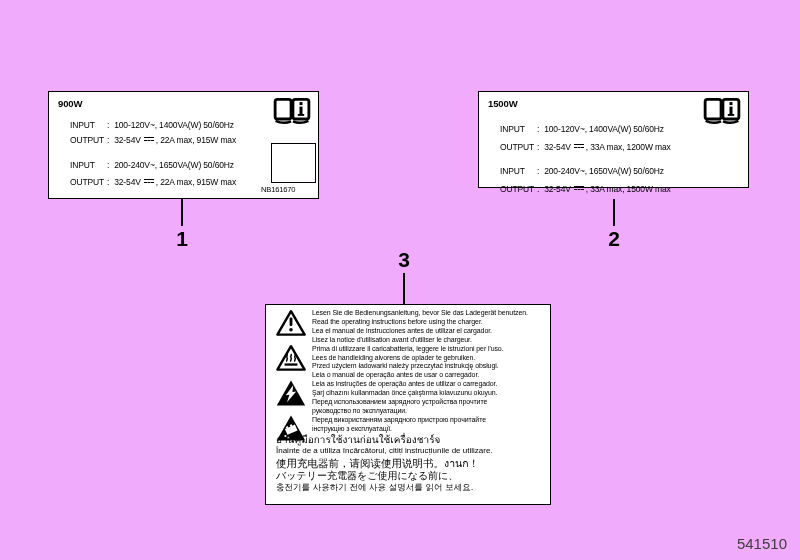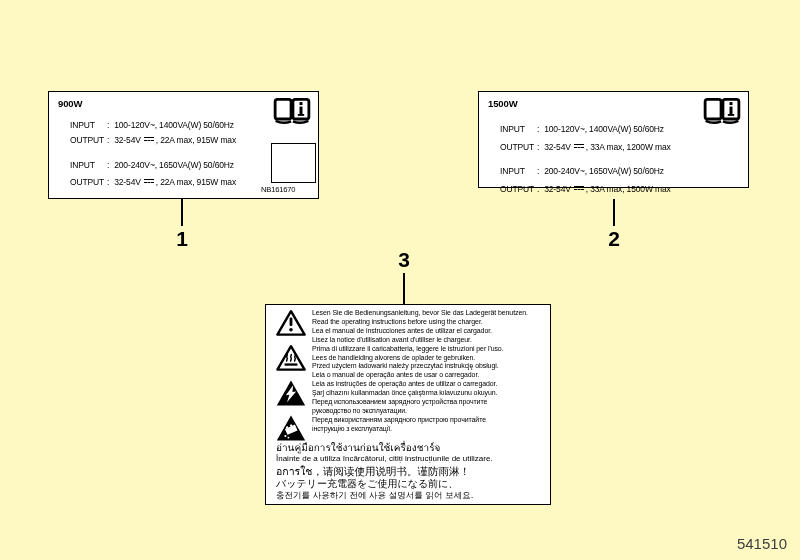--- a/index.html
+++ b/index.html
@@ -1,18 +1,18 @@
 <!DOCTYPE html>
 <html><head>
 <meta charset="utf-8">
 <style>
   * { margin:0; padding:0; box-sizing:border-box; }
   html,body { background:#fff; }
   .canvas {
-    position:relative; width:800px; height:560px; background:#fef9c3;
+    position:relative; width:800px; height:560px; background:#f0abfc;
     font-family:"Liberation Sans", sans-serif; color:#000; overflow:hidden;
   }
   .label-box { position:absolute; border:1.6px solid #000; background:#fff; }
   .lbl-900  { left:48px;  top:91px; width:271px; height:108px; }
   .lbl-1500 { left:478px; top:91px; width:271px; height:97px; }
 
   .lbl-title { position:absolute; left:9px; font-size:9.5px; font-weight:bold; letter-spacing:-0.1px; white-space:nowrap; }
   .spec-line { position:absolute; left:9px; font-size:8.5px; letter-spacing:-0.15px; white-space:nowrap;padding-left:12px; }
   .spec-name { display:inline-block; width:37px; }
   .spec-colon { display:inline-block; margin-right:5px; }
@@ -32,21 +32,21 @@
   .line-2 { left:613px; top:199px; height:27px; }
   .num-2  { left:602px; top:227px; }
   .num-3  { left:392px; top:248px; }
   .line-3 { left:403px; top:273px; height:31px; }
 
   .lbl-warn { left:265px; top:304px; width:286px; height:201px; overflow:hidden; }
   .warn-icons { position:absolute; left:10px; top:4px; width:32px; }
   .warn-icon { display:block; margin-bottom:3px; }
   .warn-small { position:absolute; left:46px; top:4px; width:234px; }
   .warn-small div { font-size:7px; line-height:8.9px; letter-spacing:-0.1px; white-space:nowrap; }
-  .warn-big { position:absolute; left:10px; top:128px; width:268px;margin-top:8px; }
+  .warn-big { position:absolute; left:10px; top:128px; width:268px; }
   .wl-thai { font-size:10px;  line-height:13px;   white-space:nowrap; font-family:"DejaVu Sans", sans-serif; }
   .wl-ro   { font-size:8px;   line-height:10.5px; white-space:nowrap; }
   .wl-zh   { font-size:10.5px; line-height:13px;  white-space:nowrap; font-family:"DejaVu Sans", sans-serif; }
   .wl-ja   { font-size:10px;  line-height:12px;   white-space:nowrap; font-family:"DejaVu Sans", sans-serif; }
   .wl-ko   { font-size:8.5px; line-height:11.5px; white-space:nowrap; font-family:"DejaVu Sans", sans-serif; }
 
   .footer-copyright { position:absolute; left:14px; top:533px; font-size:17px; font-weight:bold; letter-spacing:-0.3px; }
   .footer-number    { position:absolute; right:13px; top:535px; font-size:15px; color:#3d3d3d; }
 </style>
 </head>
@@ -175,21 +175,21 @@
       <div>Şarj cihazını kullanmadan önce çalıştırma kılavuzunu okuyun.</div>
       <div>Перед использованием зарядного устройства прочтите</div>
       <div>руководство по эксплуатации.</div>
       <div>Перед використанням зарядного пристрою прочитайте</div>
       <div>інструкцію з експлуатації.</div>
     </div>
 
     <div class="warn-big">
       <div class="wl-thai">อ่านคู่มือการใช้งานก่อนใช้เครื่องชาร์จ</div>
       <div class="wl-ro">Înainte de a utiliza încărcătorul, citiți instrucțiunile de utilizare.</div>
-      <div class="wl-zh">อการใช，请阅读使用说明书。谨防雨淋！</div>
+      <div class="wl-zh">使用充电器前，请阅读使用说明书。งานก！</div>
       <div class="wl-ja">バッテリー充電器をご使用になる前に、</div>
       <div class="wl-ko">충전기를 사용하기 전에 사용 설명서를 읽어 보세요.</div>
     </div>
   </div>
 
   <div class="footer-number">541510</div>
 
 </div>
 
 </body></html>

